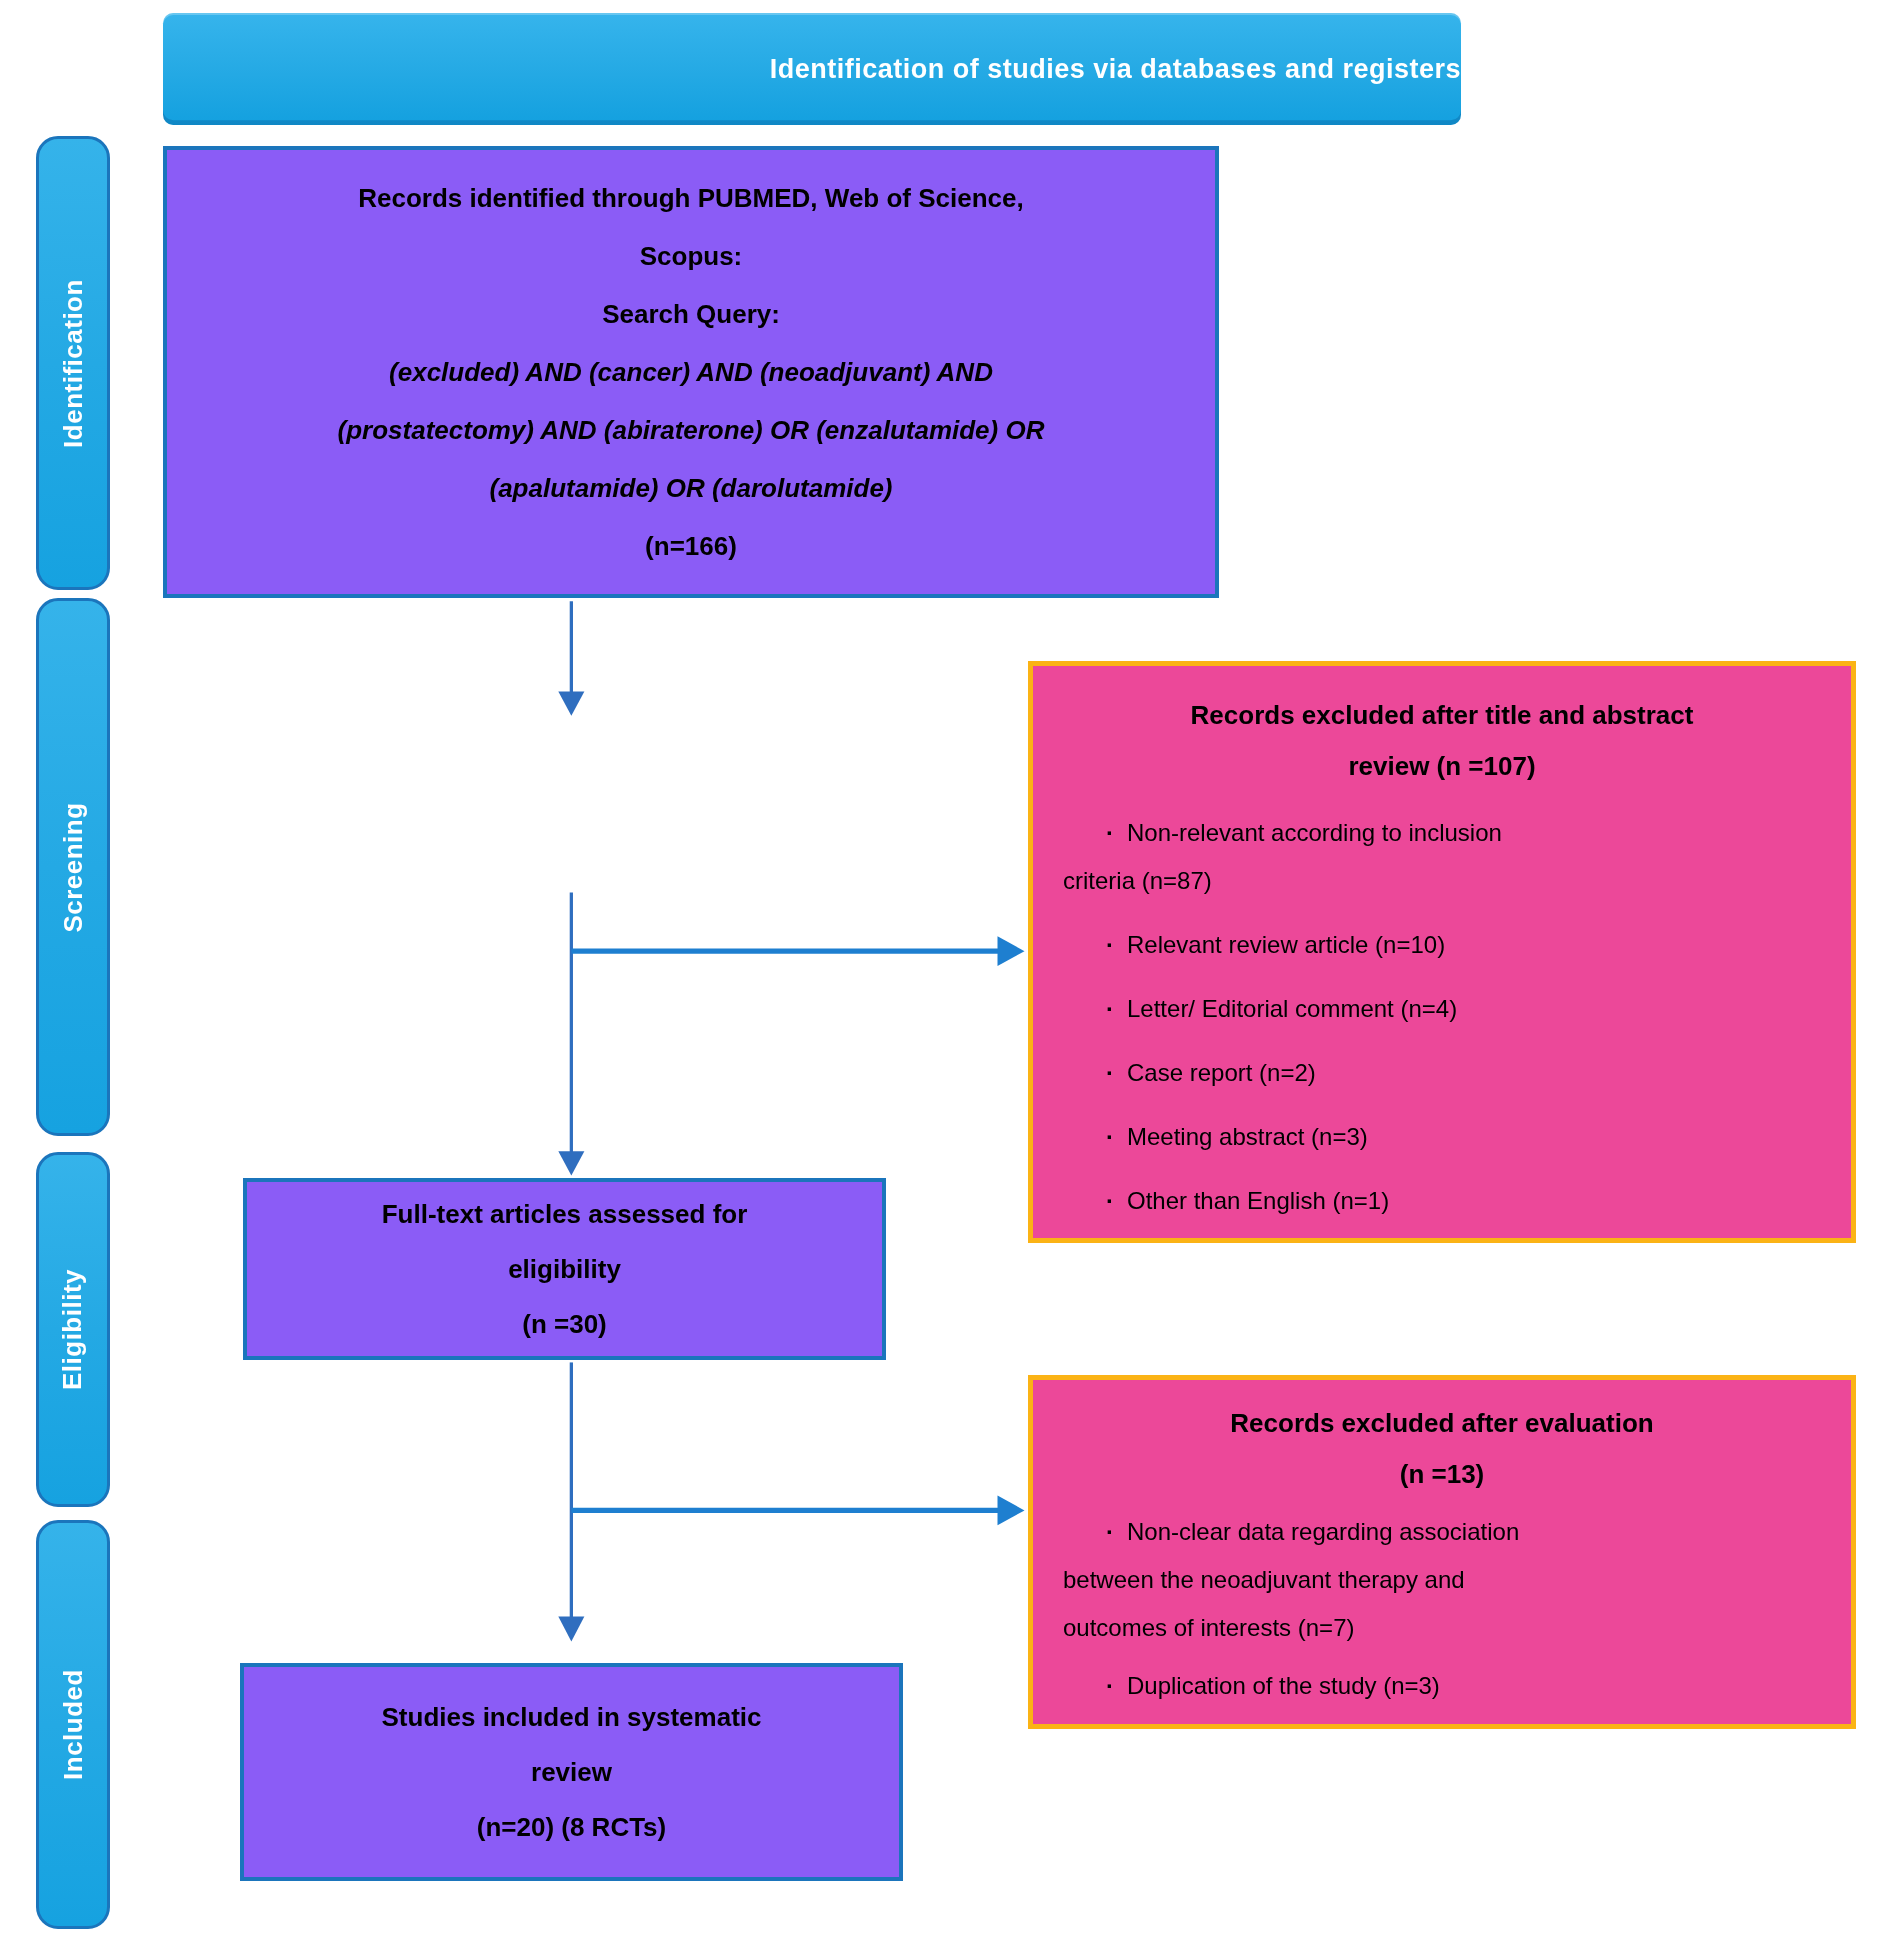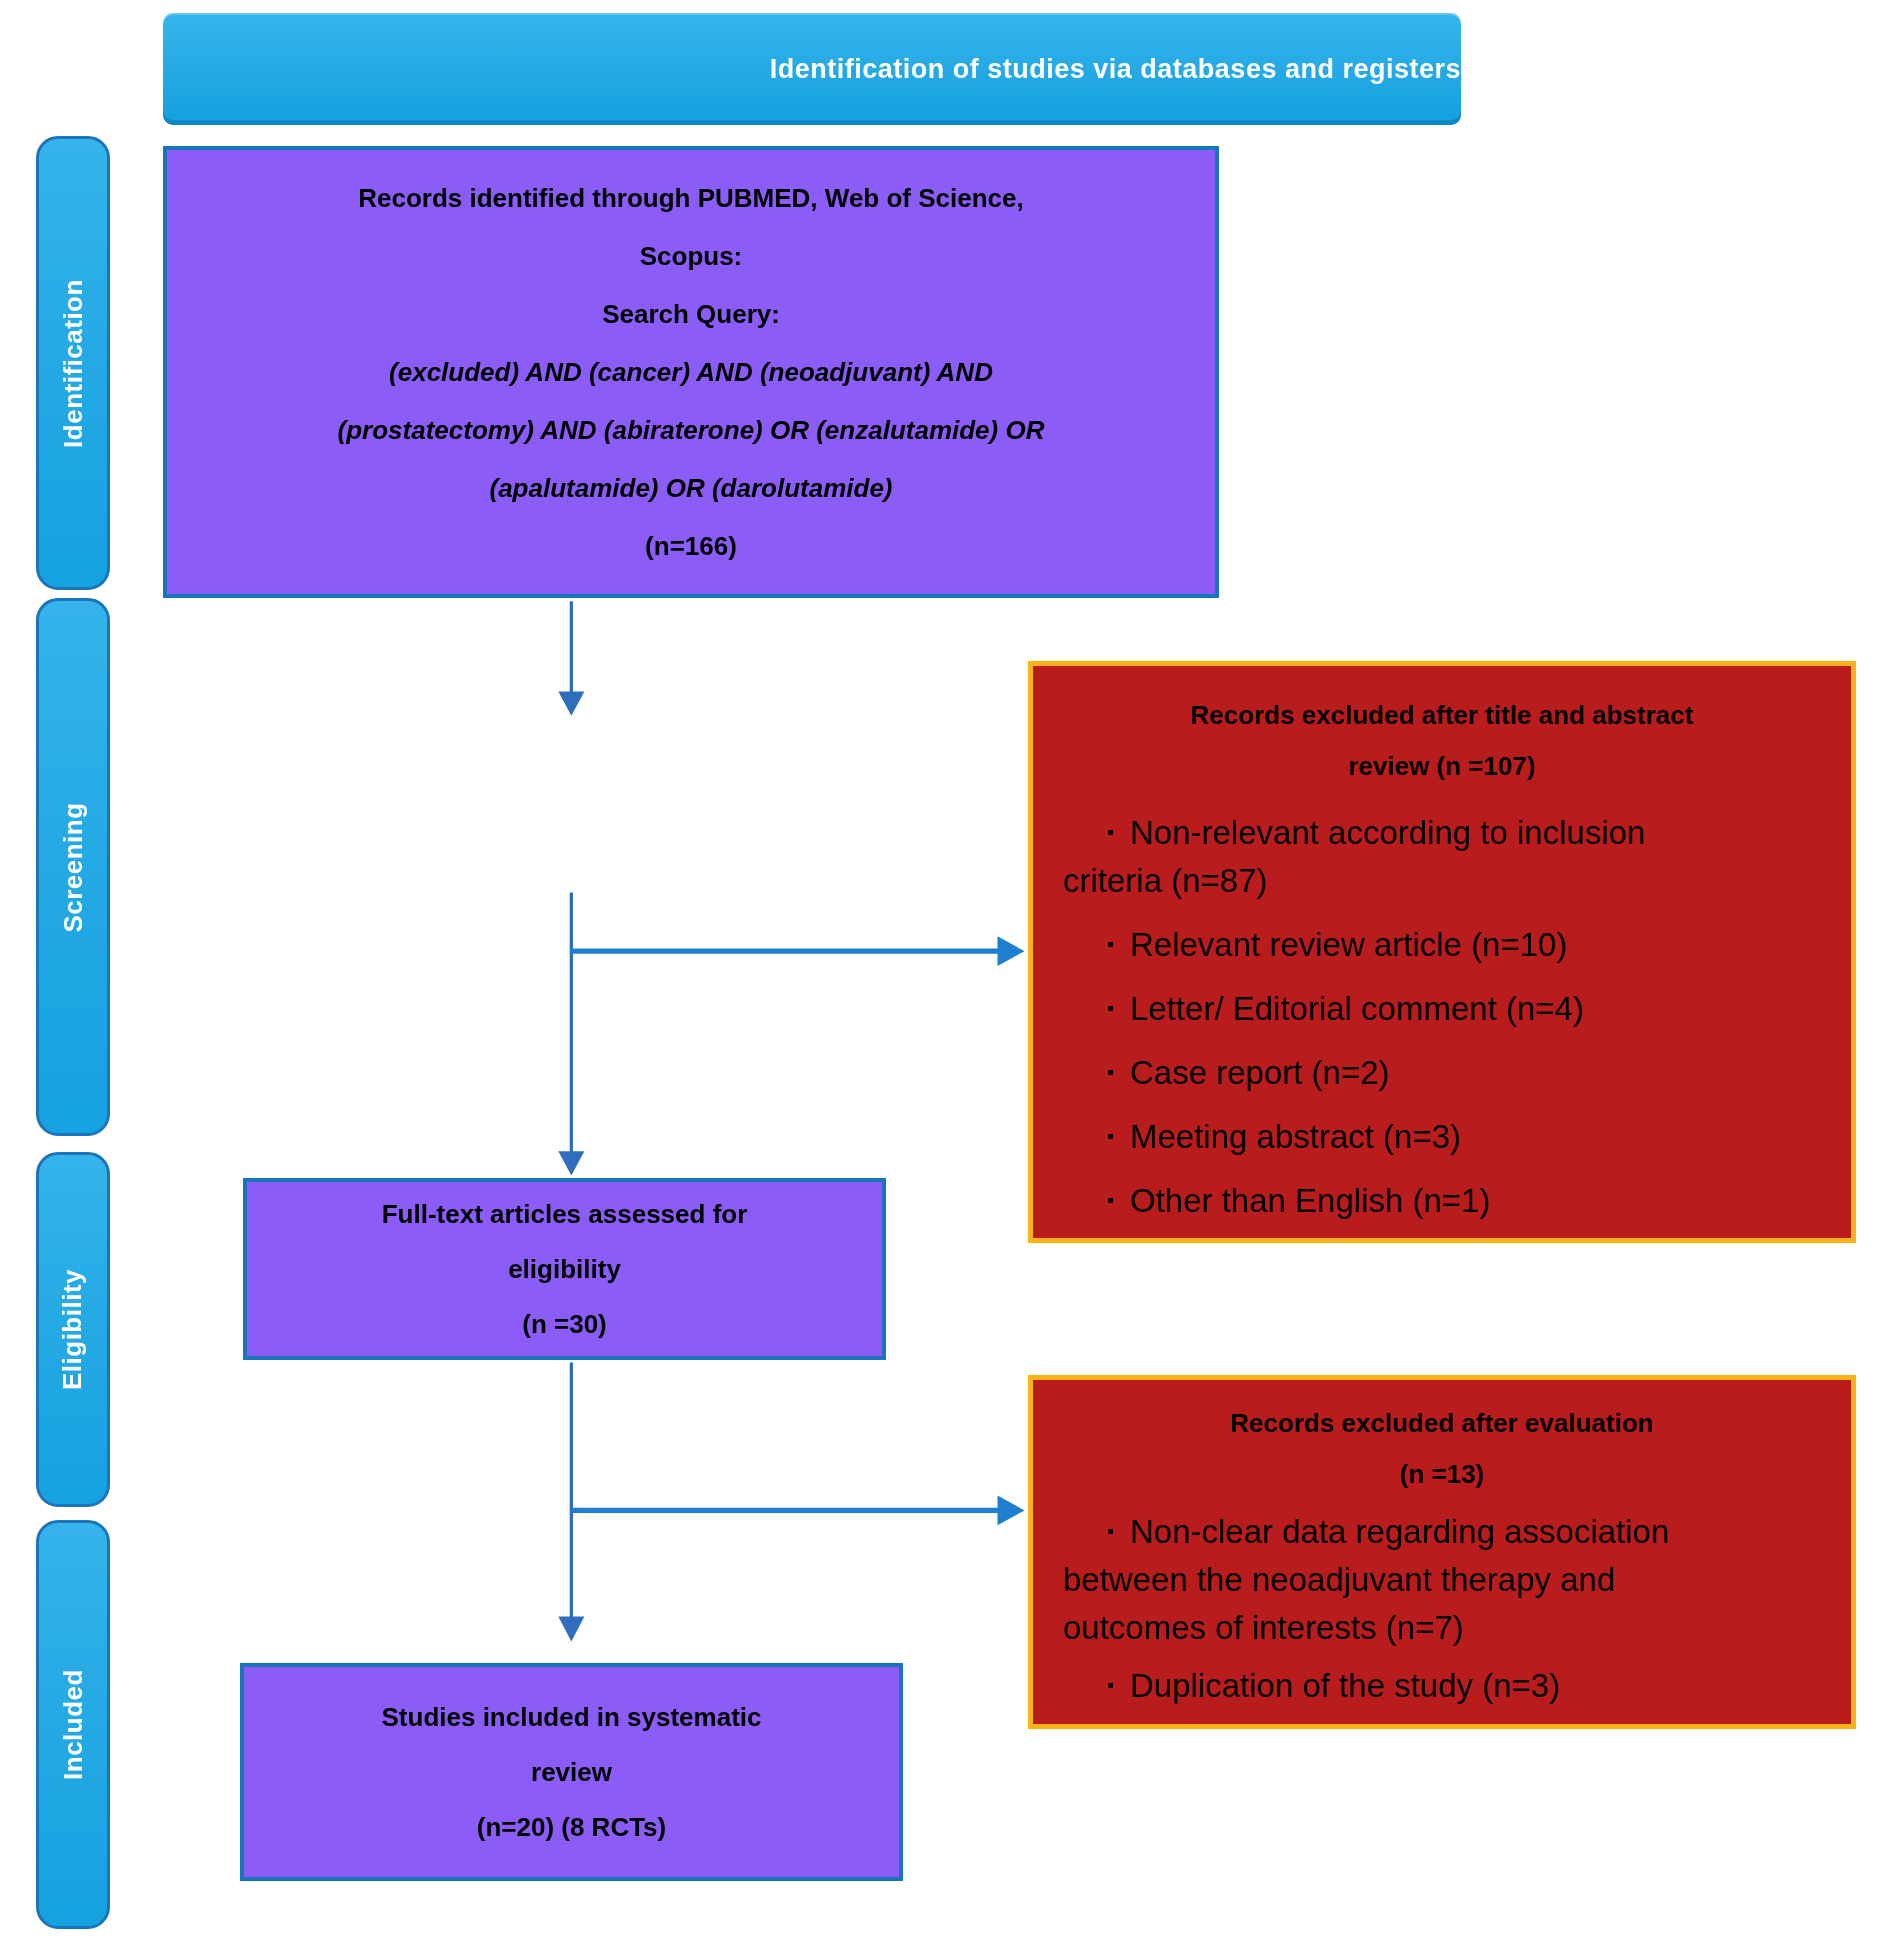--- a/index.html
+++ b/index.html
@@ -50,30 +50,30 @@
   .fbox .ln{font-weight:700;font-size:26px;line-height:55px;}
   .fbox .ln.it{font-style:italic;}
   .box-identified{left:163px;top:146px;width:1056px;height:452px;border-width:4.7px;}
   .box-identified .ln{line-height:58px;}
   .box-screened{left:243px;top:717px;width:665px;height:173px;}
   .box-fulltext{left:243px;top:1178px;width:643px;height:182px;}
   .box-included{left:240px;top:1663px;width:663px;height:218px;}
 
   
   .xbox{
-    position:absolute;left:1028px;width:828px;background:#b91c1c;
+    position:absolute;left:1028px;width:828px;background:#ec4899;
     border:5.1px solid var(--orange);
     padding:24px 30px 14px 30px;
   }
   .xbox-1{top:661px;height:582px;}
   .xbox-2{top:1375px;height:354px;padding-top:17.7px;}
   .xbox .ex-title{text-align:center;font-weight:700;font-size:26px;line-height:51px;}
   .xbox .bullets{margin-top:16.7px;}
   .xbox-2 .bullets{margin-top:8.4px;}
-  .bullet{margin-bottom:16px;font-size:33px;line-height:48px;}
+  .bullet{margin-bottom:16px;font-size:24px;line-height:48px;}
   .xbox-2 .bullet{margin-bottom:10.2px;}
   .bullet .bl{display:block;}
   .bullet .bl.first{padding-left:43px;}
   .bullet .bl.first::before{content:"·";font-weight:700;margin-right:13px;}
 
   
   svg.arrows{position:absolute;left:0;top:0;width:1902px;height:1946px;pointer-events:none;}
   .vline{stroke:#2F6EBF;stroke-width:7;fill:none;}
   .hline{stroke:var(--arrow);stroke-width:11;fill:none;}
   .vhead{fill:#2F6EBF;}

